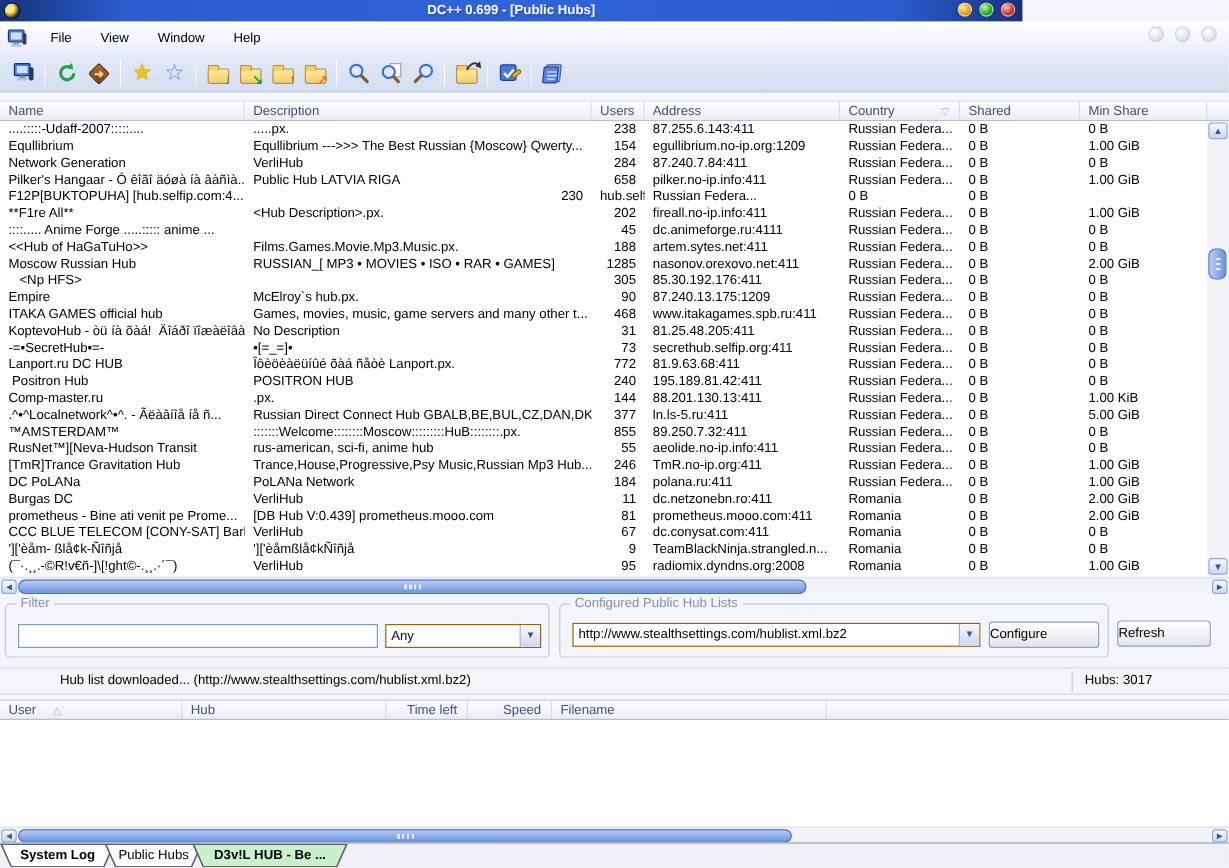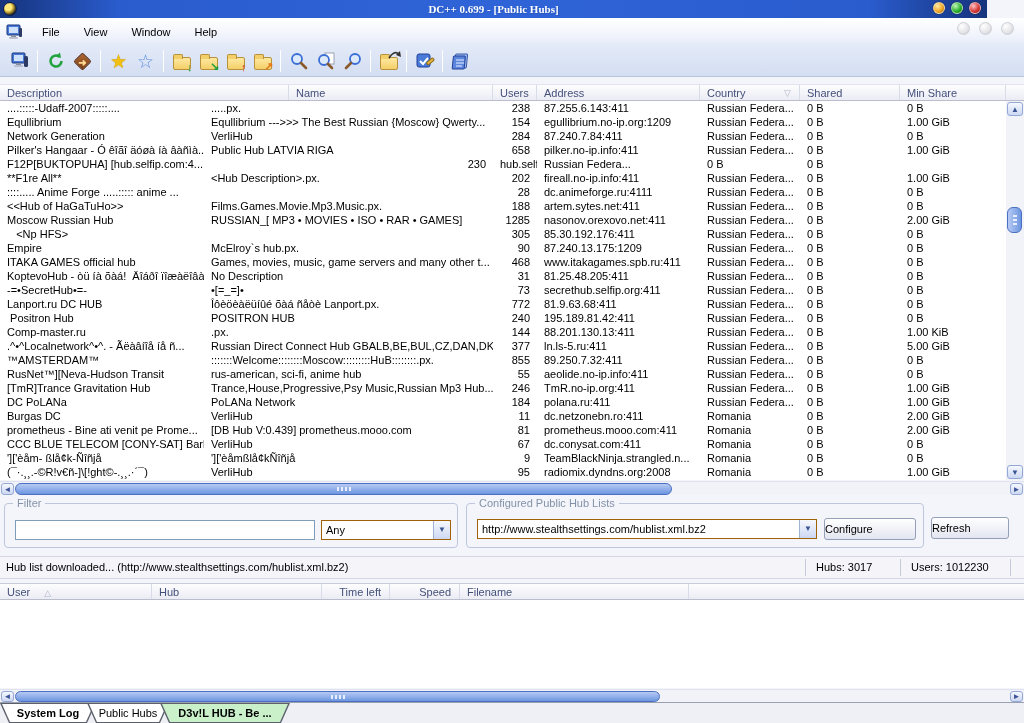--- a/index.html
+++ b/index.html
@@ -2,23 +2,23 @@
 <html><head>
 <meta charset="utf-8">
 <style>
   * { margin:0; padding:0; box-sizing:border-box; }
   html,body { width:1024px; height:723px; overflow:hidden; background:#f4f5fa;
     font-family:"Liberation Sans", sans-serif; }
   #window { position:relative; width:1024px; height:723px; background:#f4f5fa;
     font-size:11px; color:#000; }
 
   
-  #titlebar { position:absolute; left:0; top:0; width:987px; height:18px;
+  #titlebar { position:absolute; left:0; top:0; width:852px; height:18px;
     background:linear-gradient(90deg,#16337c 0%,#2a5ccd 12%,#2f64d8 50%,#2a5ccd 88%,#16337c 100%);
-    display:flex; align-items:center;font-family:Liberation Serif, serif; }
+    display:flex; align-items:center; }
   #app-icon { position:absolute; left:3px; top:2px; width:14px; height:14px; border-radius:50%;
     background:radial-gradient(circle at 35% 35%, #ffe97a 0 30%, #caa93c 45%, #1d1d1d 75%);
     border:1px solid #0c1f4e; }
   #title-text { width:100%; text-align:center; color:#fff; font-weight:bold; font-size:11px;
     text-shadow:1px 1px 1px #10266036; }
   .gem { width:12px; height:12px; border-radius:50%; margin-left:6px; border:1px solid rgba(255,255,255,.55);
     box-shadow:0 0 1px #000; }
   #win-buttons { position:absolute; right:6px; top:2px; display:flex; }
   #btn-min  { background:radial-gradient(circle at 35% 30%, #ffeaa8, #f0a828 55%, #a05c00); }
   #btn-max  { background:radial-gradient(circle at 35% 30%, #c6f7bc, #2cb32c 55%, #0a6e0a); }
@@ -96,21 +96,21 @@
     background:linear-gradient(#f6f8fd,#cdd8f2); color:#3b5494; font-size:8px; text-align:center;
     line-height:18px; }
   .xp-btn { position:absolute; height:22px; border:1px solid #93a0b8; border-radius:3px;
     background:linear-gradient(#ffffff,#f0f1f7 55%,#e2e5f0); text-align:left; line-height:20px;
     box-shadow:inset 0 1px 0 #fff; }
 
   
   #statusbar { position:absolute; left:0; top:556px; width:1024px; height:23px; background:#f4f4f9;
     border-top:1px solid #d4d7e2; border-bottom:1px solid #d4d7e2; display:flex; align-items:center; }
   .status-cell { height:17px; line-height:17px; border-left:1px solid #c6cad8; padding:0 10px;
-    white-space:nowrap; }
+    white-space:nowrap;margin-left:44px; }
   #status-msg { flex:0 0 805px; padding-left:6px; border-left:none; }
 
   
   #tr-header { position:absolute; left:0; top:583px; width:1024px; height:17px; display:flex;
     background:linear-gradient(#fdfdfe,#ebecf4); border-top:1px solid #c9ccd9; border-bottom:1px solid #b9bdcc; }
   #tr-body { position:absolute; left:0; top:600px; width:1024px; height:88px; background:#fff; }
   .hcell.right { text-align:right; padding-right:8px; }
 
   
   #tabbar { position:absolute; left:0; top:702px; width:1024px; height:21px; background:#eef0f6;
@@ -256,22 +256,22 @@
         <rect x="5" y="3" width="12" height="14" rx="1" fill="#9db9f2" stroke="#3a5aa8" transform="skewX(-6)"></rect>
         <rect x="3" y="5" width="12" height="13" rx="1" fill="#5c86dd" stroke="#23409a" transform="skewX(-6)"></rect>
         <line x1="5" y1="9" x2="13" y2="9" stroke="#eaf1ff"></line>
         <line x1="5" y1="12" x2="13" y2="12" stroke="#eaf1ff"></line>
         <line x1="5" y1="15" x2="11" y2="15" stroke="#eaf1ff"></line>
       </svg>
     </div>
   </div>
 
   <div id="hub-header">
+      <div class="hcell" style="width: 204px;">Name</div>
       <div class="hcell" style="width: 289px;">Description</div>
-      <div class="hcell" style="width: 204px;">Name</div>
       <div class="hcell" style="width: 44px;">Users</div>
       <div class="hcell" style="width: 163px;">Address</div>
       <div class="hcell" style="width: 100px;">Country<span class="sort">▽</span></div>
       <div class="hcell" style="width: 100px;">Shared</div>
       <div class="hcell" style="width: 106px;">Min Share</div>
       <div class="hcell" style="width: 18px; border-right: none;"></div>
     </div>
   <div id="hub-body-bg"></div>
   <div id="hub-rows">
       <div class="hub-row">
@@ -323,21 +323,21 @@
         <div>&lt;Hub Description&gt;.px.</div>
         <div class="num">202</div>
         <div>fireall.no-ip.info:411</div>
         <div>Russian Federa...</div>
         <div>0 B</div>
         <div>1.00 GiB</div>
       </div>
       <div class="hub-row">
         <div>::::..... Anime Forge .....::::: anime ...</div>
         <div></div>
-        <div class="num">28</div>
+        <div class="num">45</div>
         <div>dc.animeforge.ru:4111</div>
         <div>Russian Federa...</div>
         <div>0 B</div>
         <div>0 B</div>
       </div>
       <div class="hub-row">
         <div>&lt;&lt;Hub of HaGaTuHo&gt;&gt;</div>
         <div>Films.Games.Movie.Mp3.Music.px.</div>
         <div class="num">188</div>
         <div>artem.sytes.net:411</div>

